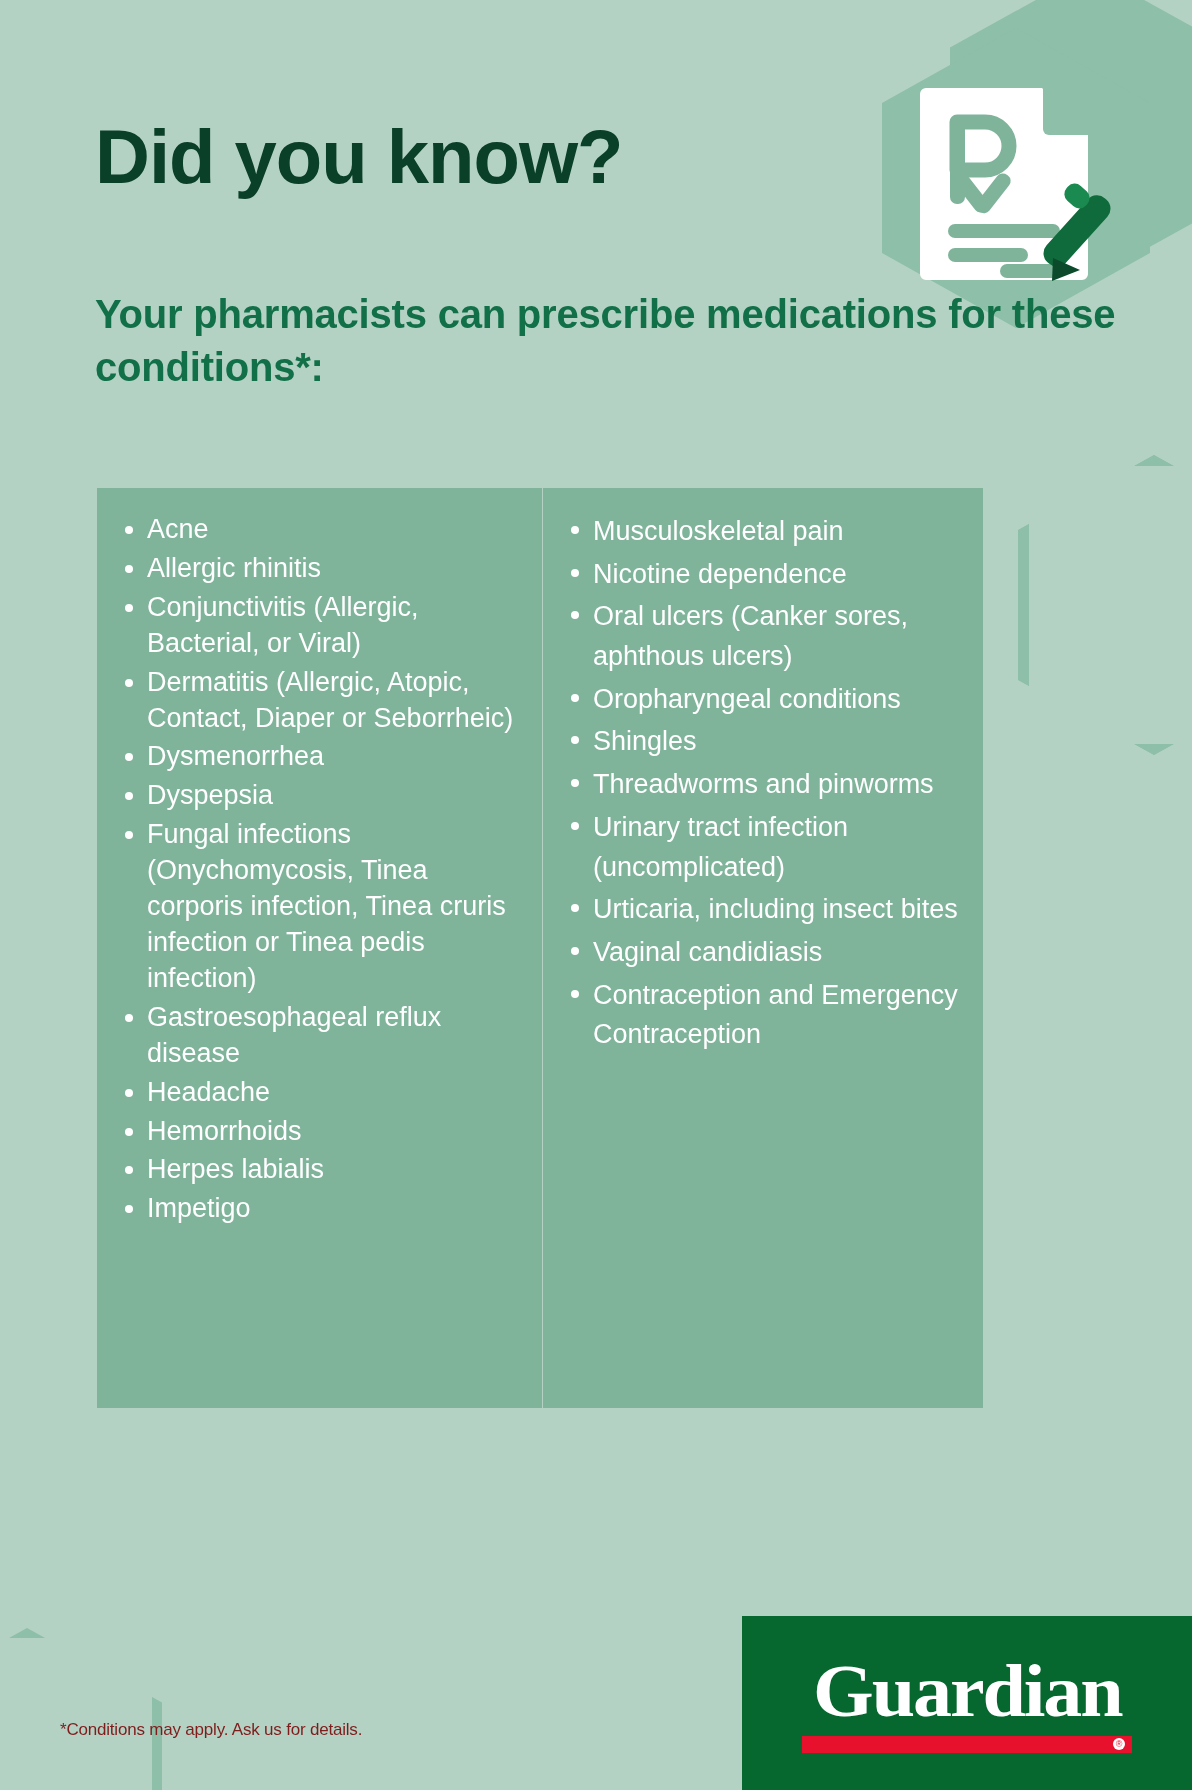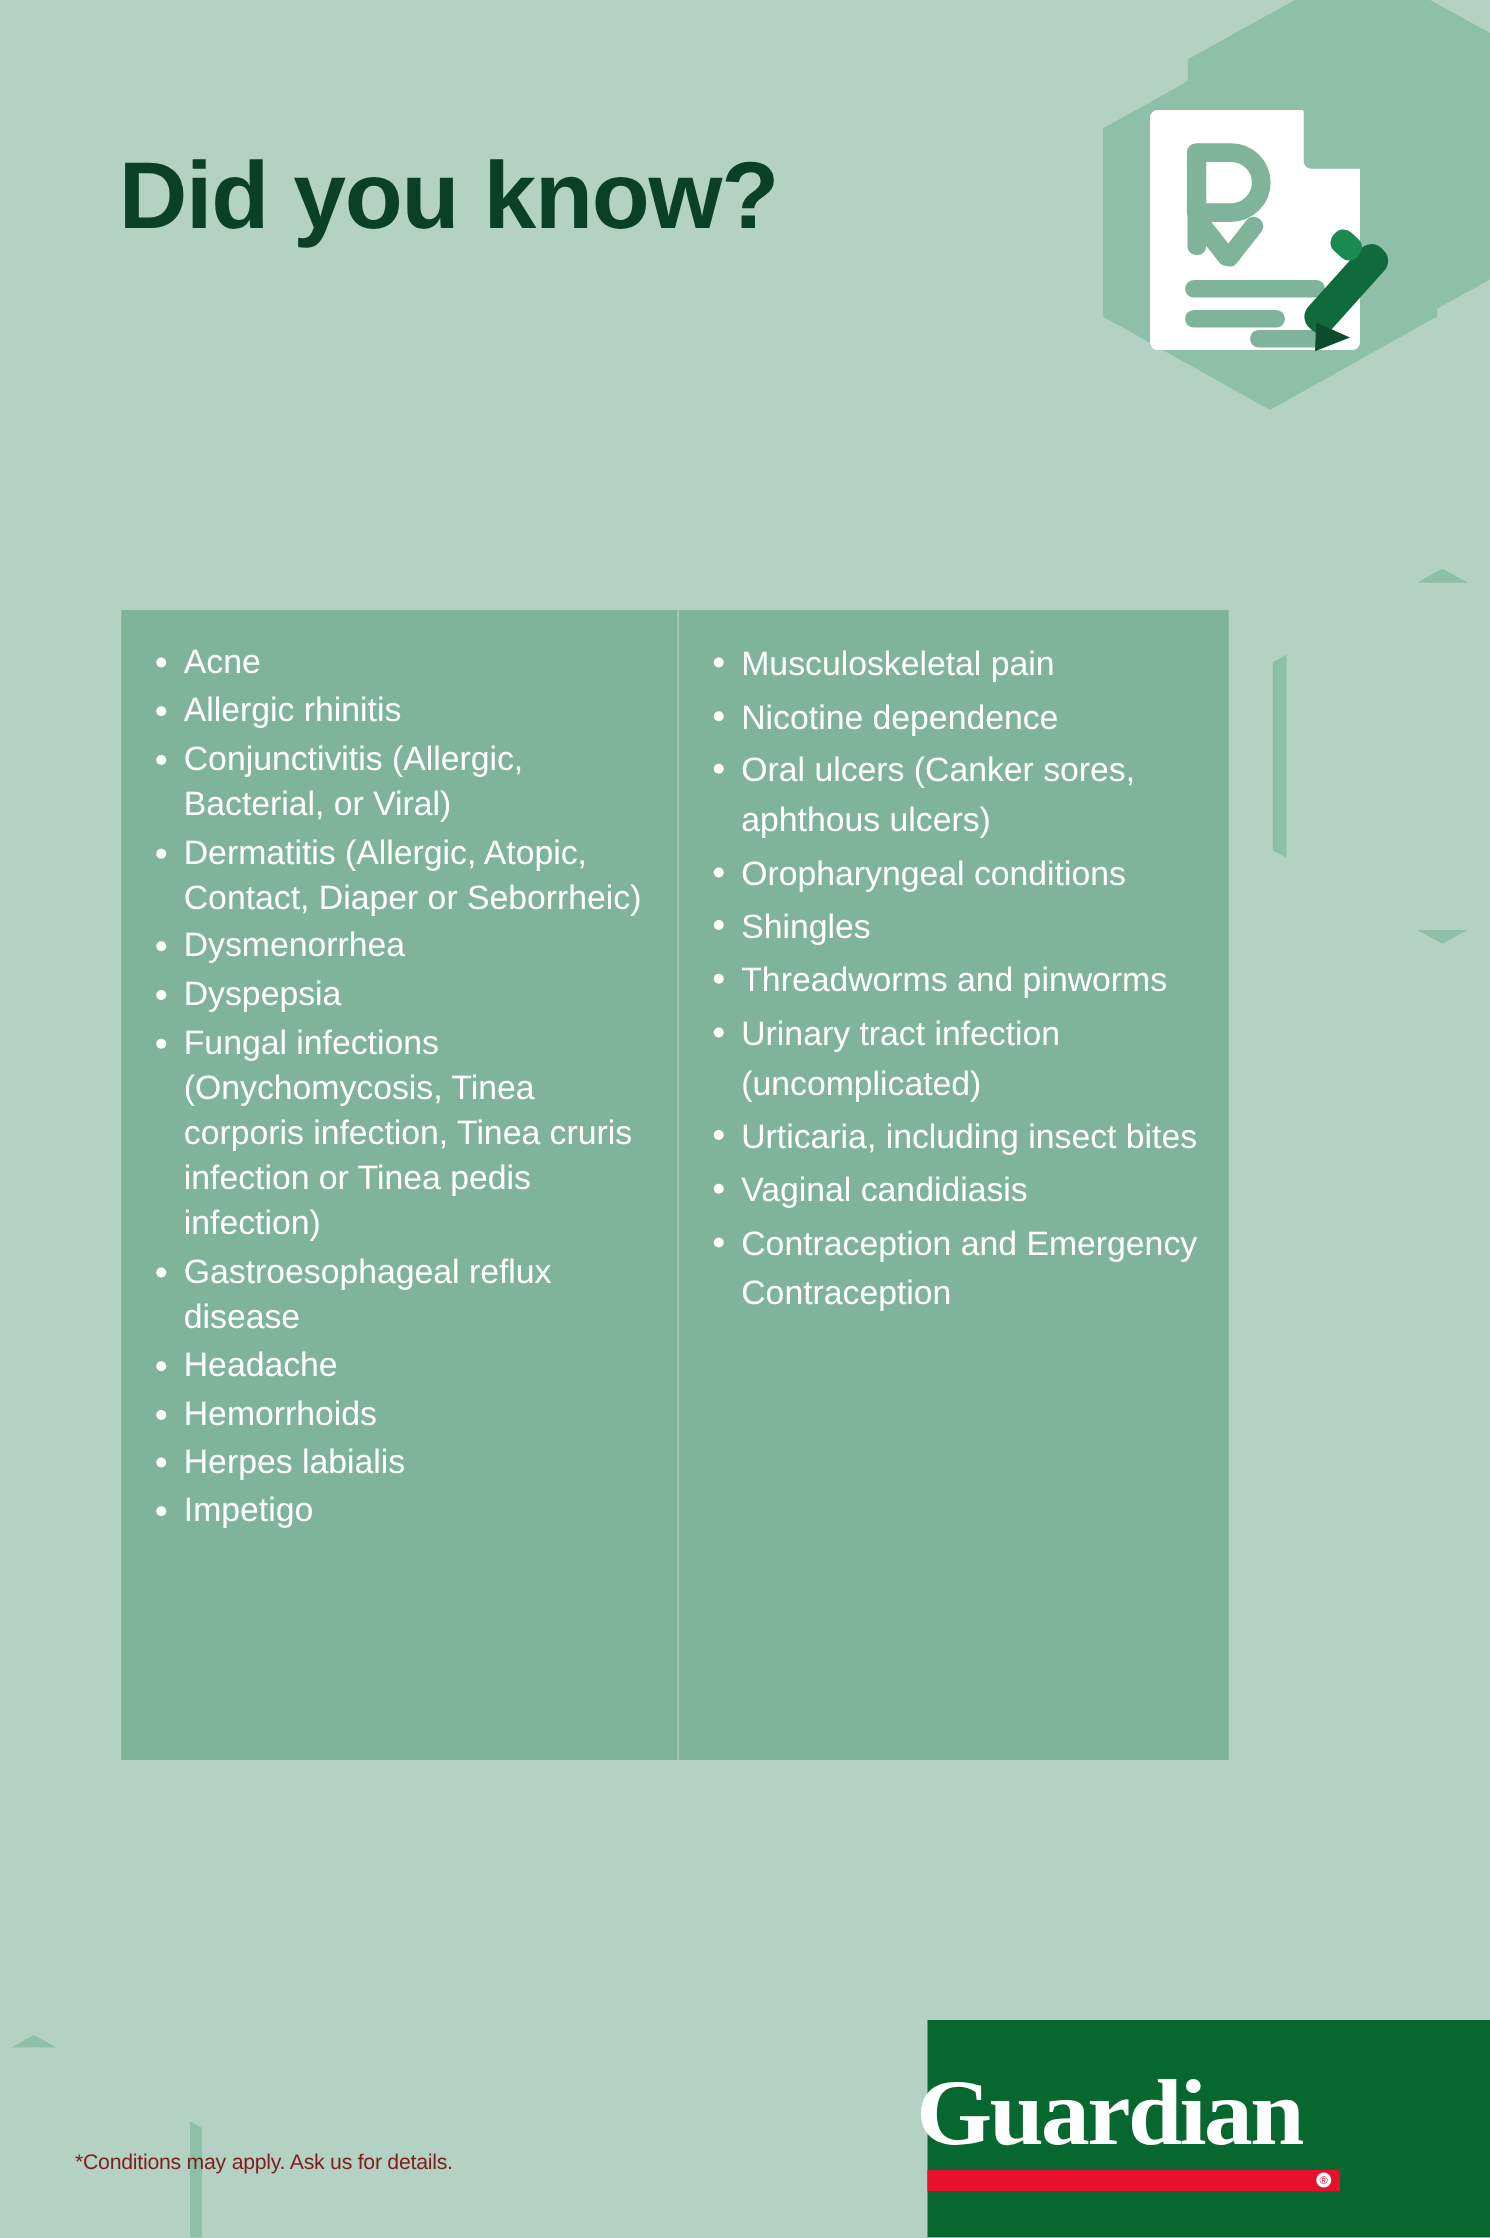--- a/index.html
+++ b/index.html
@@ -104,21 +104,21 @@
     border:10px solid #8ebfa8;
     clip-path:polygon(50% 0%,100% 25%,100% 75%,50% 100%,0% 75%,0% 25%);
   }
 
   
   .logo{
     position:absolute;right:0;bottom:0;
     width:450px;height:174px;
     background:#06682f;
     display:flex;flex-direction:column;
-    justify-content:center;
+    align-items:center;justify-content:center;
   }
   .logo-word{
     font-family:"Liberation Serif", serif;
     font-weight:bold;
     font-size:75px;
     color:#ffffff;
     letter-spacing:-2px;
     line-height:1;
     margin-bottom:8px;
     transform:scaleX(1.04);
@@ -168,20 +168,21 @@
 
       <g>
         <rect x="162" y="110" width="26" height="86" rx="12" fill="#0f6b3c" transform="rotate(42 175 153)"></rect>
         <rect x="162" y="108" width="26" height="20" rx="9" fill="#1a8a50" transform="rotate(42 175 118)"></rect>
         <path d="M151 180 L178 192 L150 203 Z" fill="#0b4a2a" transform="rotate(0 164 191)"></path>
       </g>
     </svg>
   </div>
 
   <div class="title">Did you know?</div>
+  <div class="subtitle">Your pharmacists can prescribe medications for these conditions*:</div>
 
   <div class="panel panel-left">
     <ul class="cond">
         <li>Acne</li>
         <li>Allergic rhinitis</li>
         <li>Conjunctivitis (Allergic, Bacterial, or Viral)</li>
         <li>Dermatitis (Allergic, Atopic, Contact, Diaper or Seborrheic)</li>
         <li>Dysmenorrhea</li>
         <li>Dyspepsia</li>
         <li>Fungal infections (Onychomycosis, Tinea corporis infection, Tinea cruris infection or Tinea pedis infection)</li>

